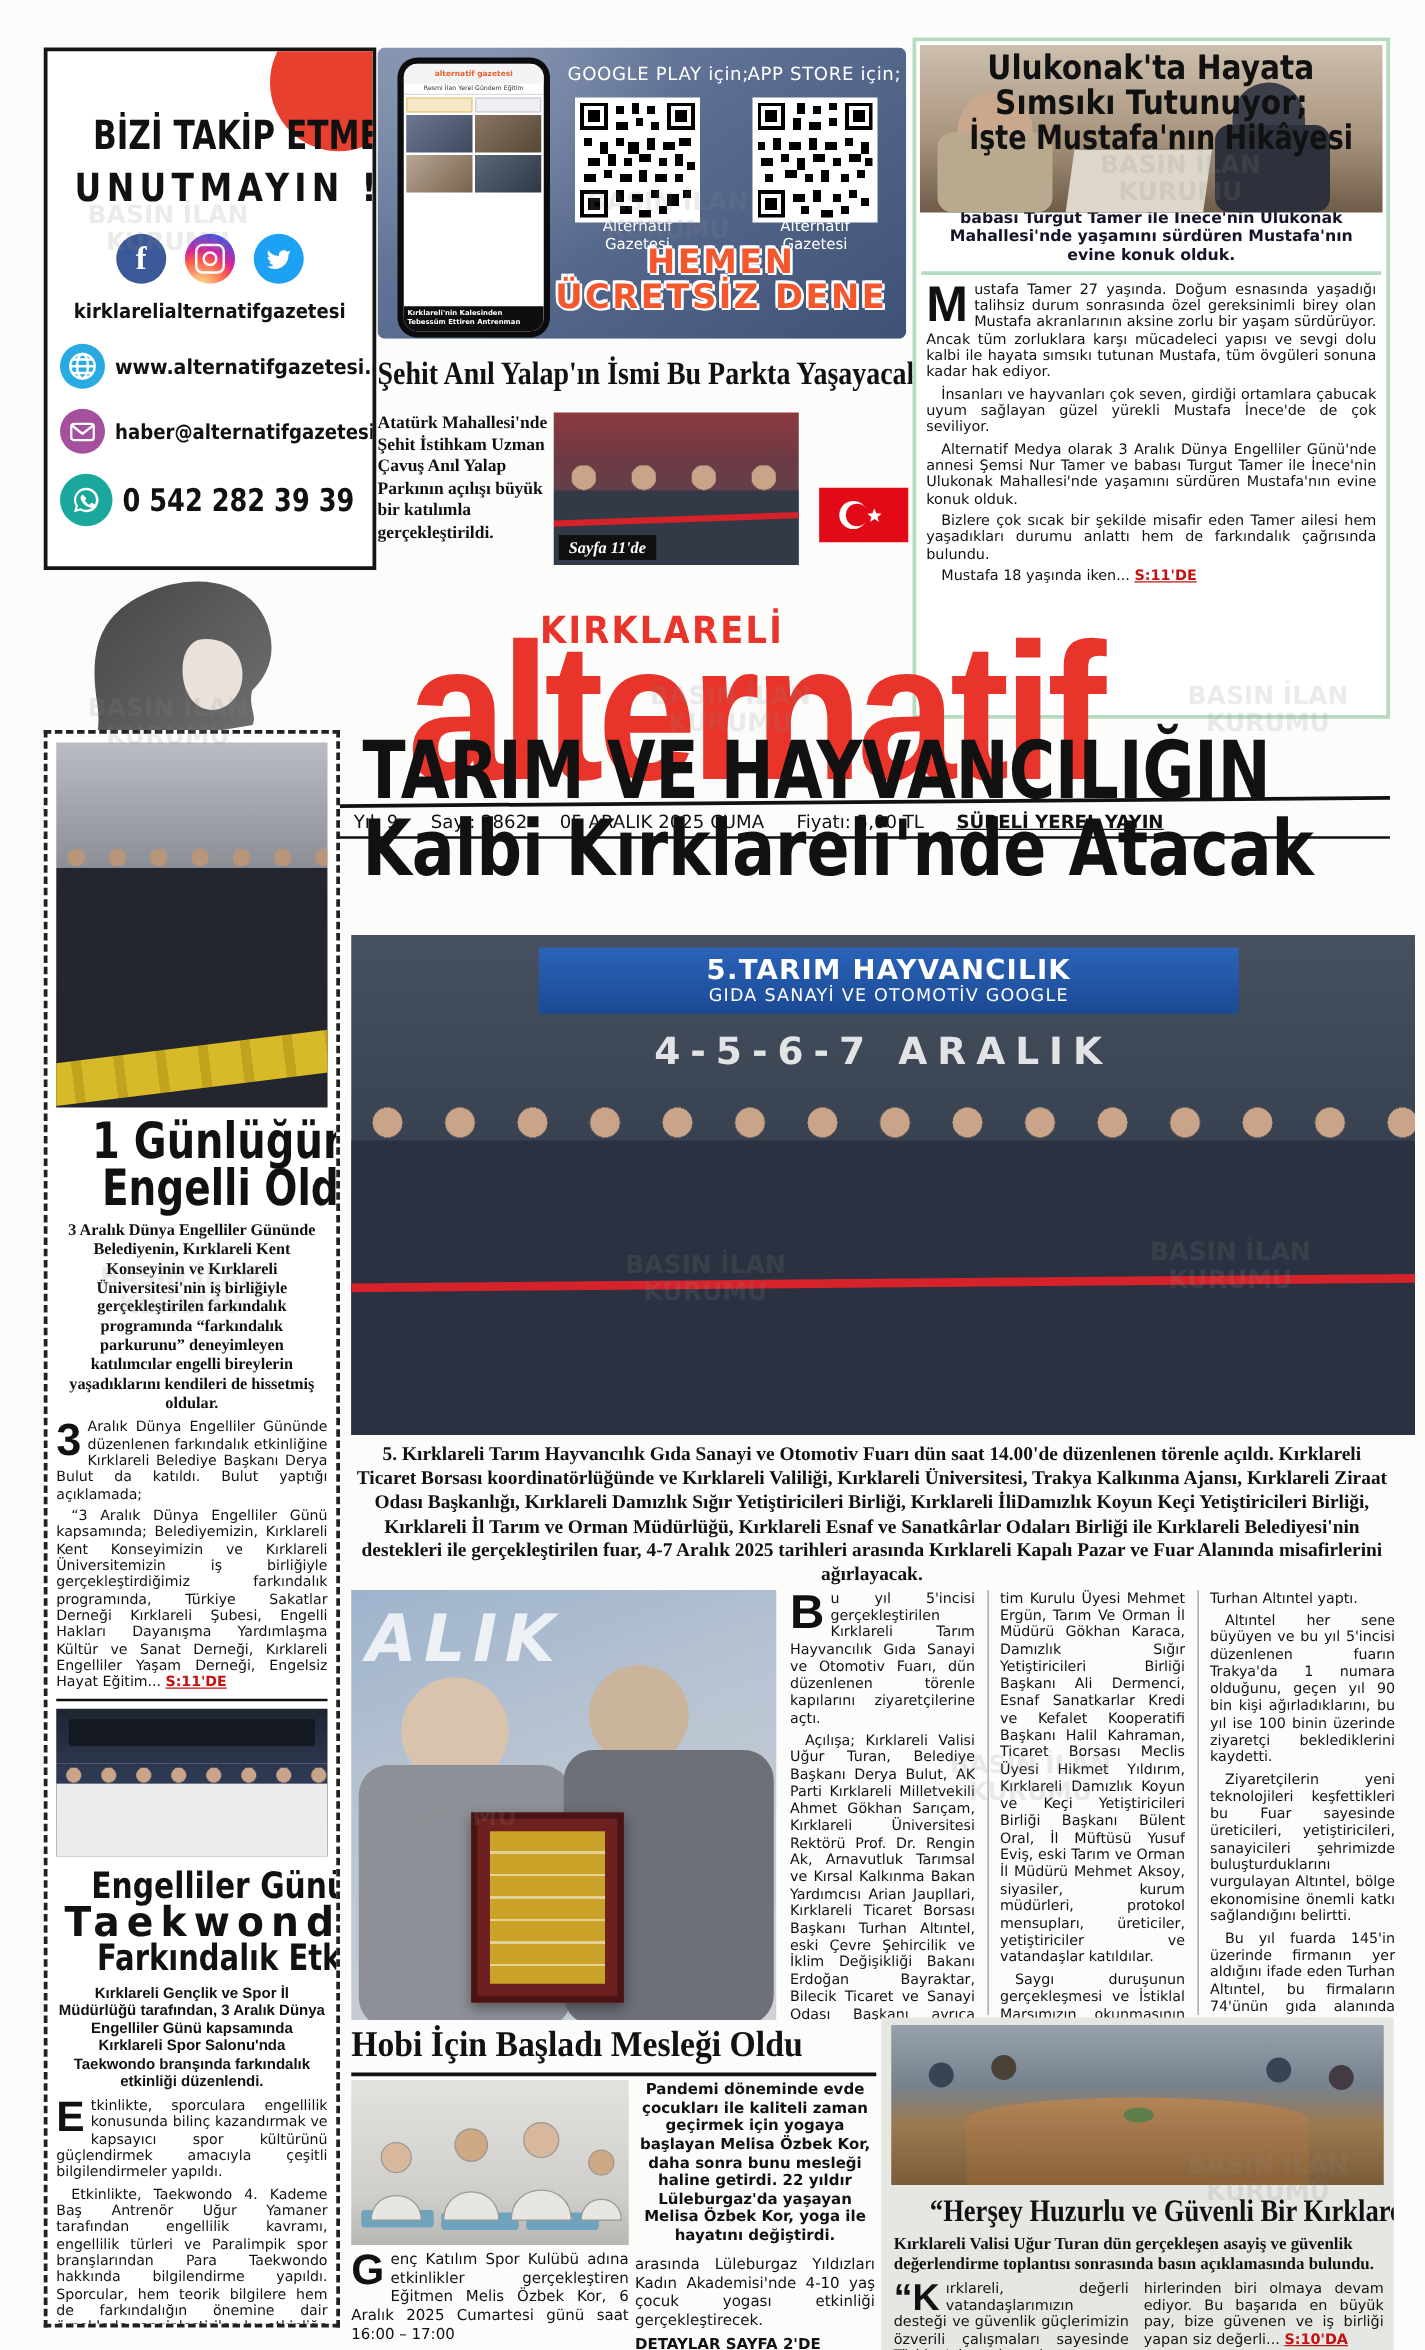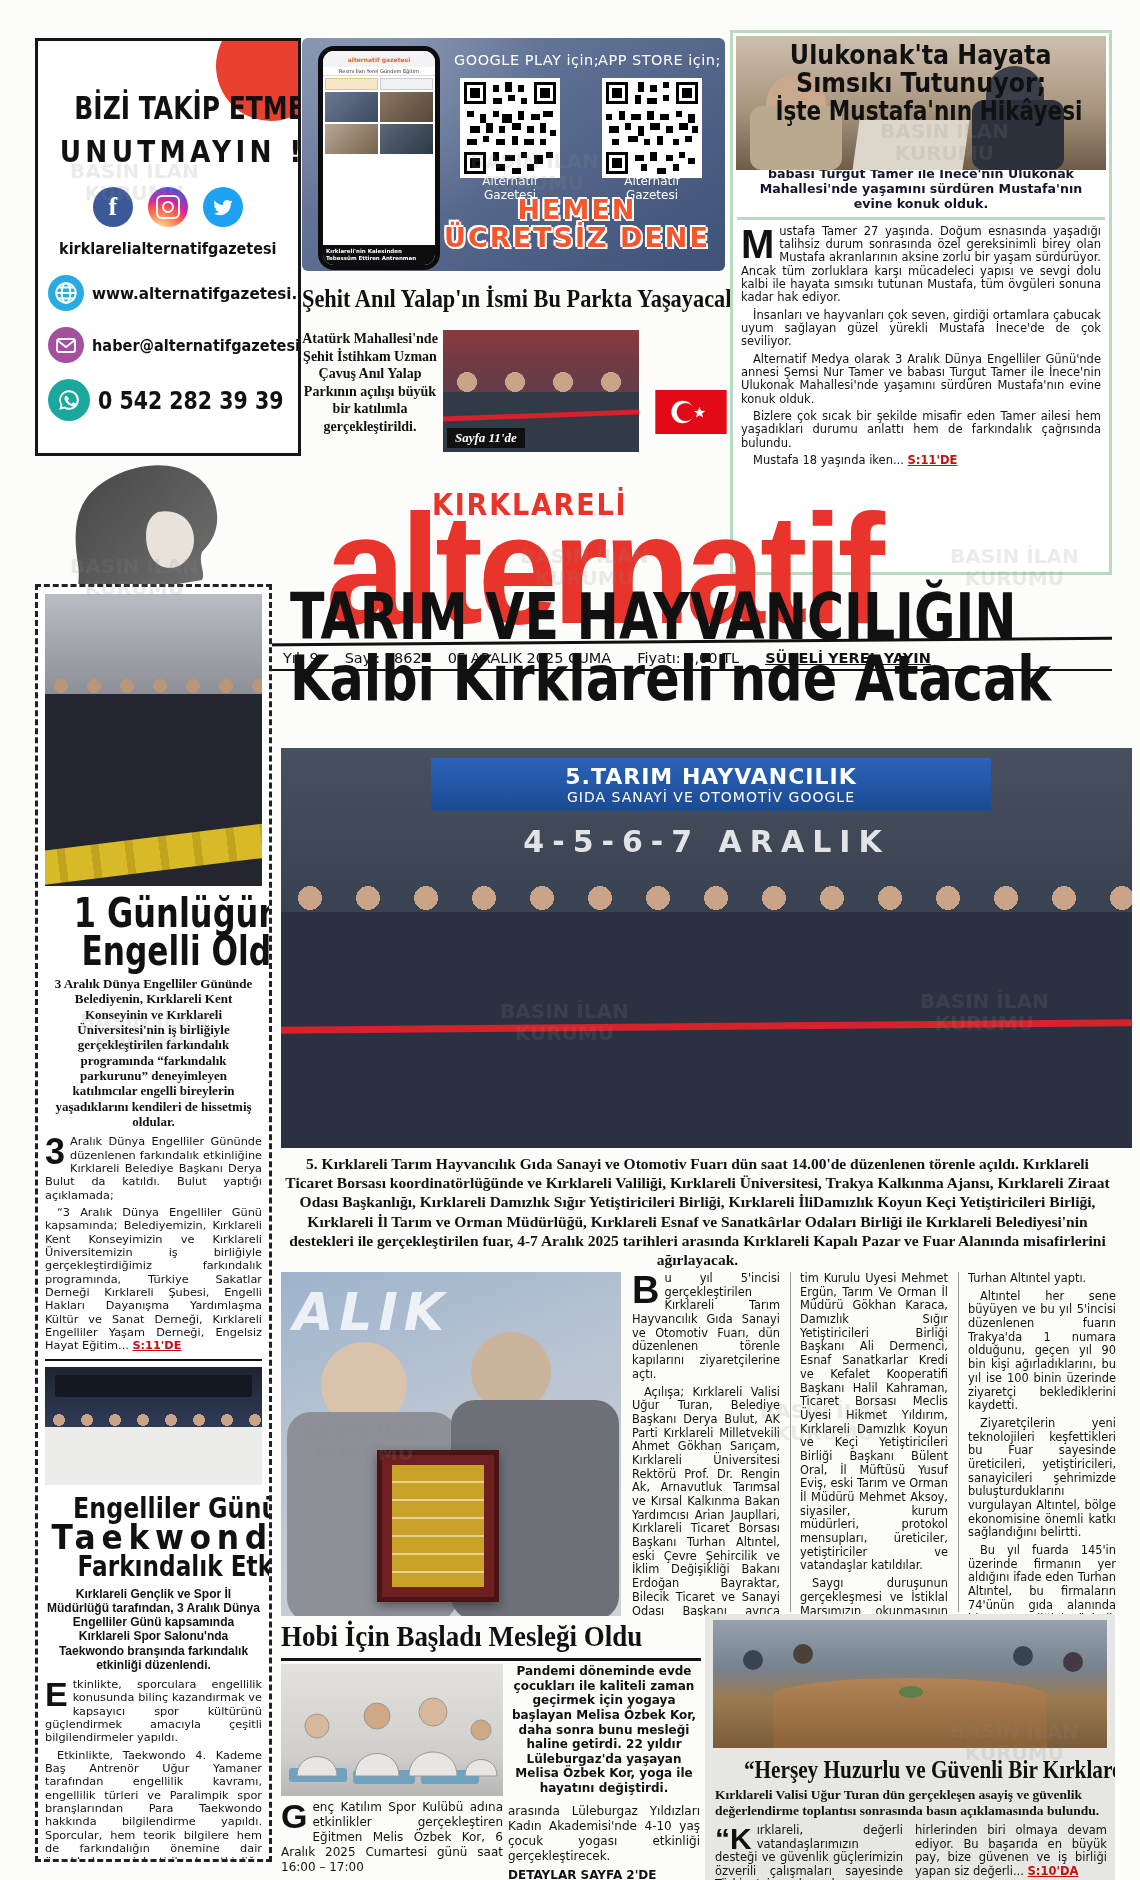--- a/index.html
+++ b/index.html
@@ -260,21 +260,21 @@
     <div style="position:absolute;left:300px;top:136px;width:100px;text-align:center;color:#fff;font-size:12px;">Alternatif Gazetesi</div>
     <div class="cta" style="position:absolute;left:140px;top:158px;width:270px;font-size:27px;letter-spacing:2px;">
       <div>HEMEN</div>
       <div>ÜCRETSİZ DENE</div>
     </div>
   </div>
 
   <div class="abs" style="left:302px;top:284px;width:423px;">
     <div class="serB" style="font-size:26px;"><span class="cnd" style="transform:scaleX(.86);">Şehit Anıl Yalap'ın İsmi Bu Parkta Yaşayacak</span></div>
   </div>
-  <div class="abs serB" style="left:302px;top:330px;width:136px;font-size:14px;line-height:1.25;text-align:center;">Atatürk Mahallesi'nde Şehit İstihkam Uzman Çavuş Anıl Yalap Parkının açılışı büyük bir katılımla gerçekleştirildi.</div>
+  <div class="abs serB" style="left:302px;top:330px;width:136px;font-size:14px;line-height:1.25;">Atatürk Mahallesi'nde Şehit İstihkam Uzman Çavuş Anıl Yalap Parkının açılışı büyük bir katılımla gerçekleştirildi.</div>
   <div class="photo" style="left:443px;top:330px;width:196px;height:122px;background:linear-gradient(180deg,#8c3a3f 0%,#6e3a44 30%,#4a4a55 100%);">
     <div class="crowd" style="height:86px;"></div>
     <div class="ribbon" style="bottom:34px;transform:rotate(-2deg);"></div>
     <div class="label" style="left:4px;bottom:4px;">Sayfa 11'de</div>
   </div>
 
   <div class="abs" style="left:655px;top:390px;width:72px;height:44px;">
     <svg width="72" height="44" viewBox="0 0 60 37">
         <rect width="60" height="37" fill="#e30a17"></rect>
         <circle cx="23" cy="18.5" r="9.5" fill="#fff"></circle>

